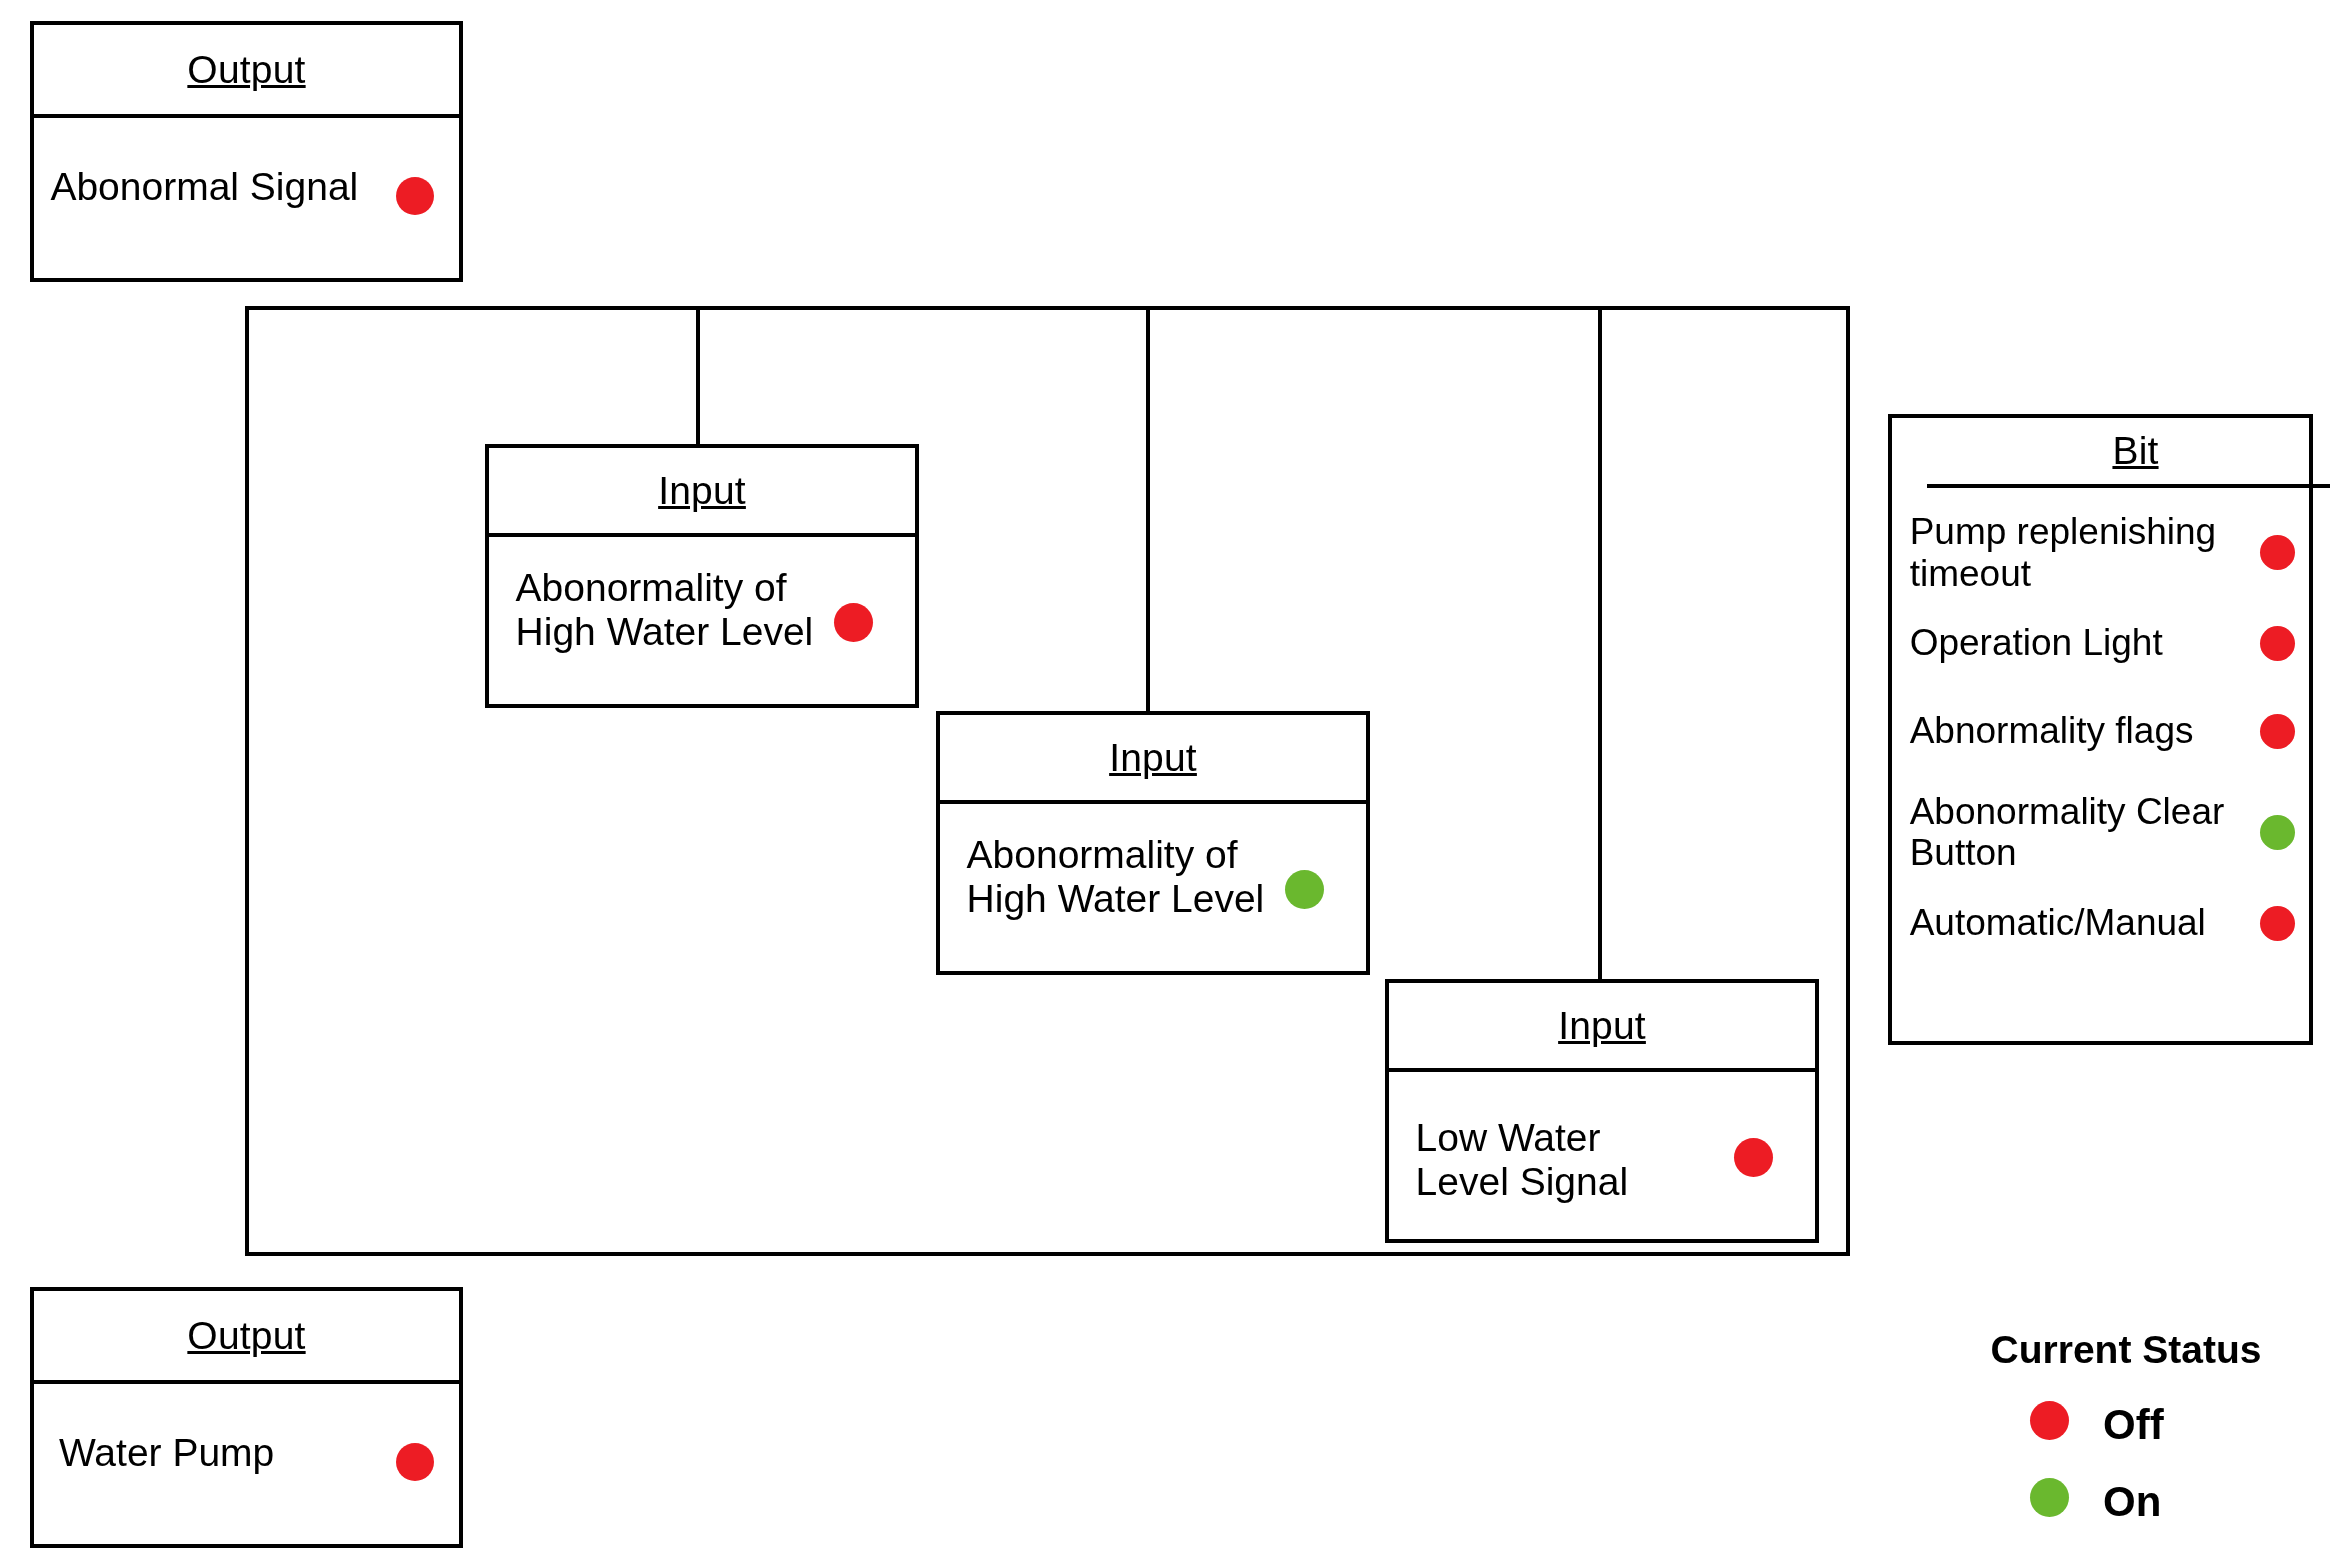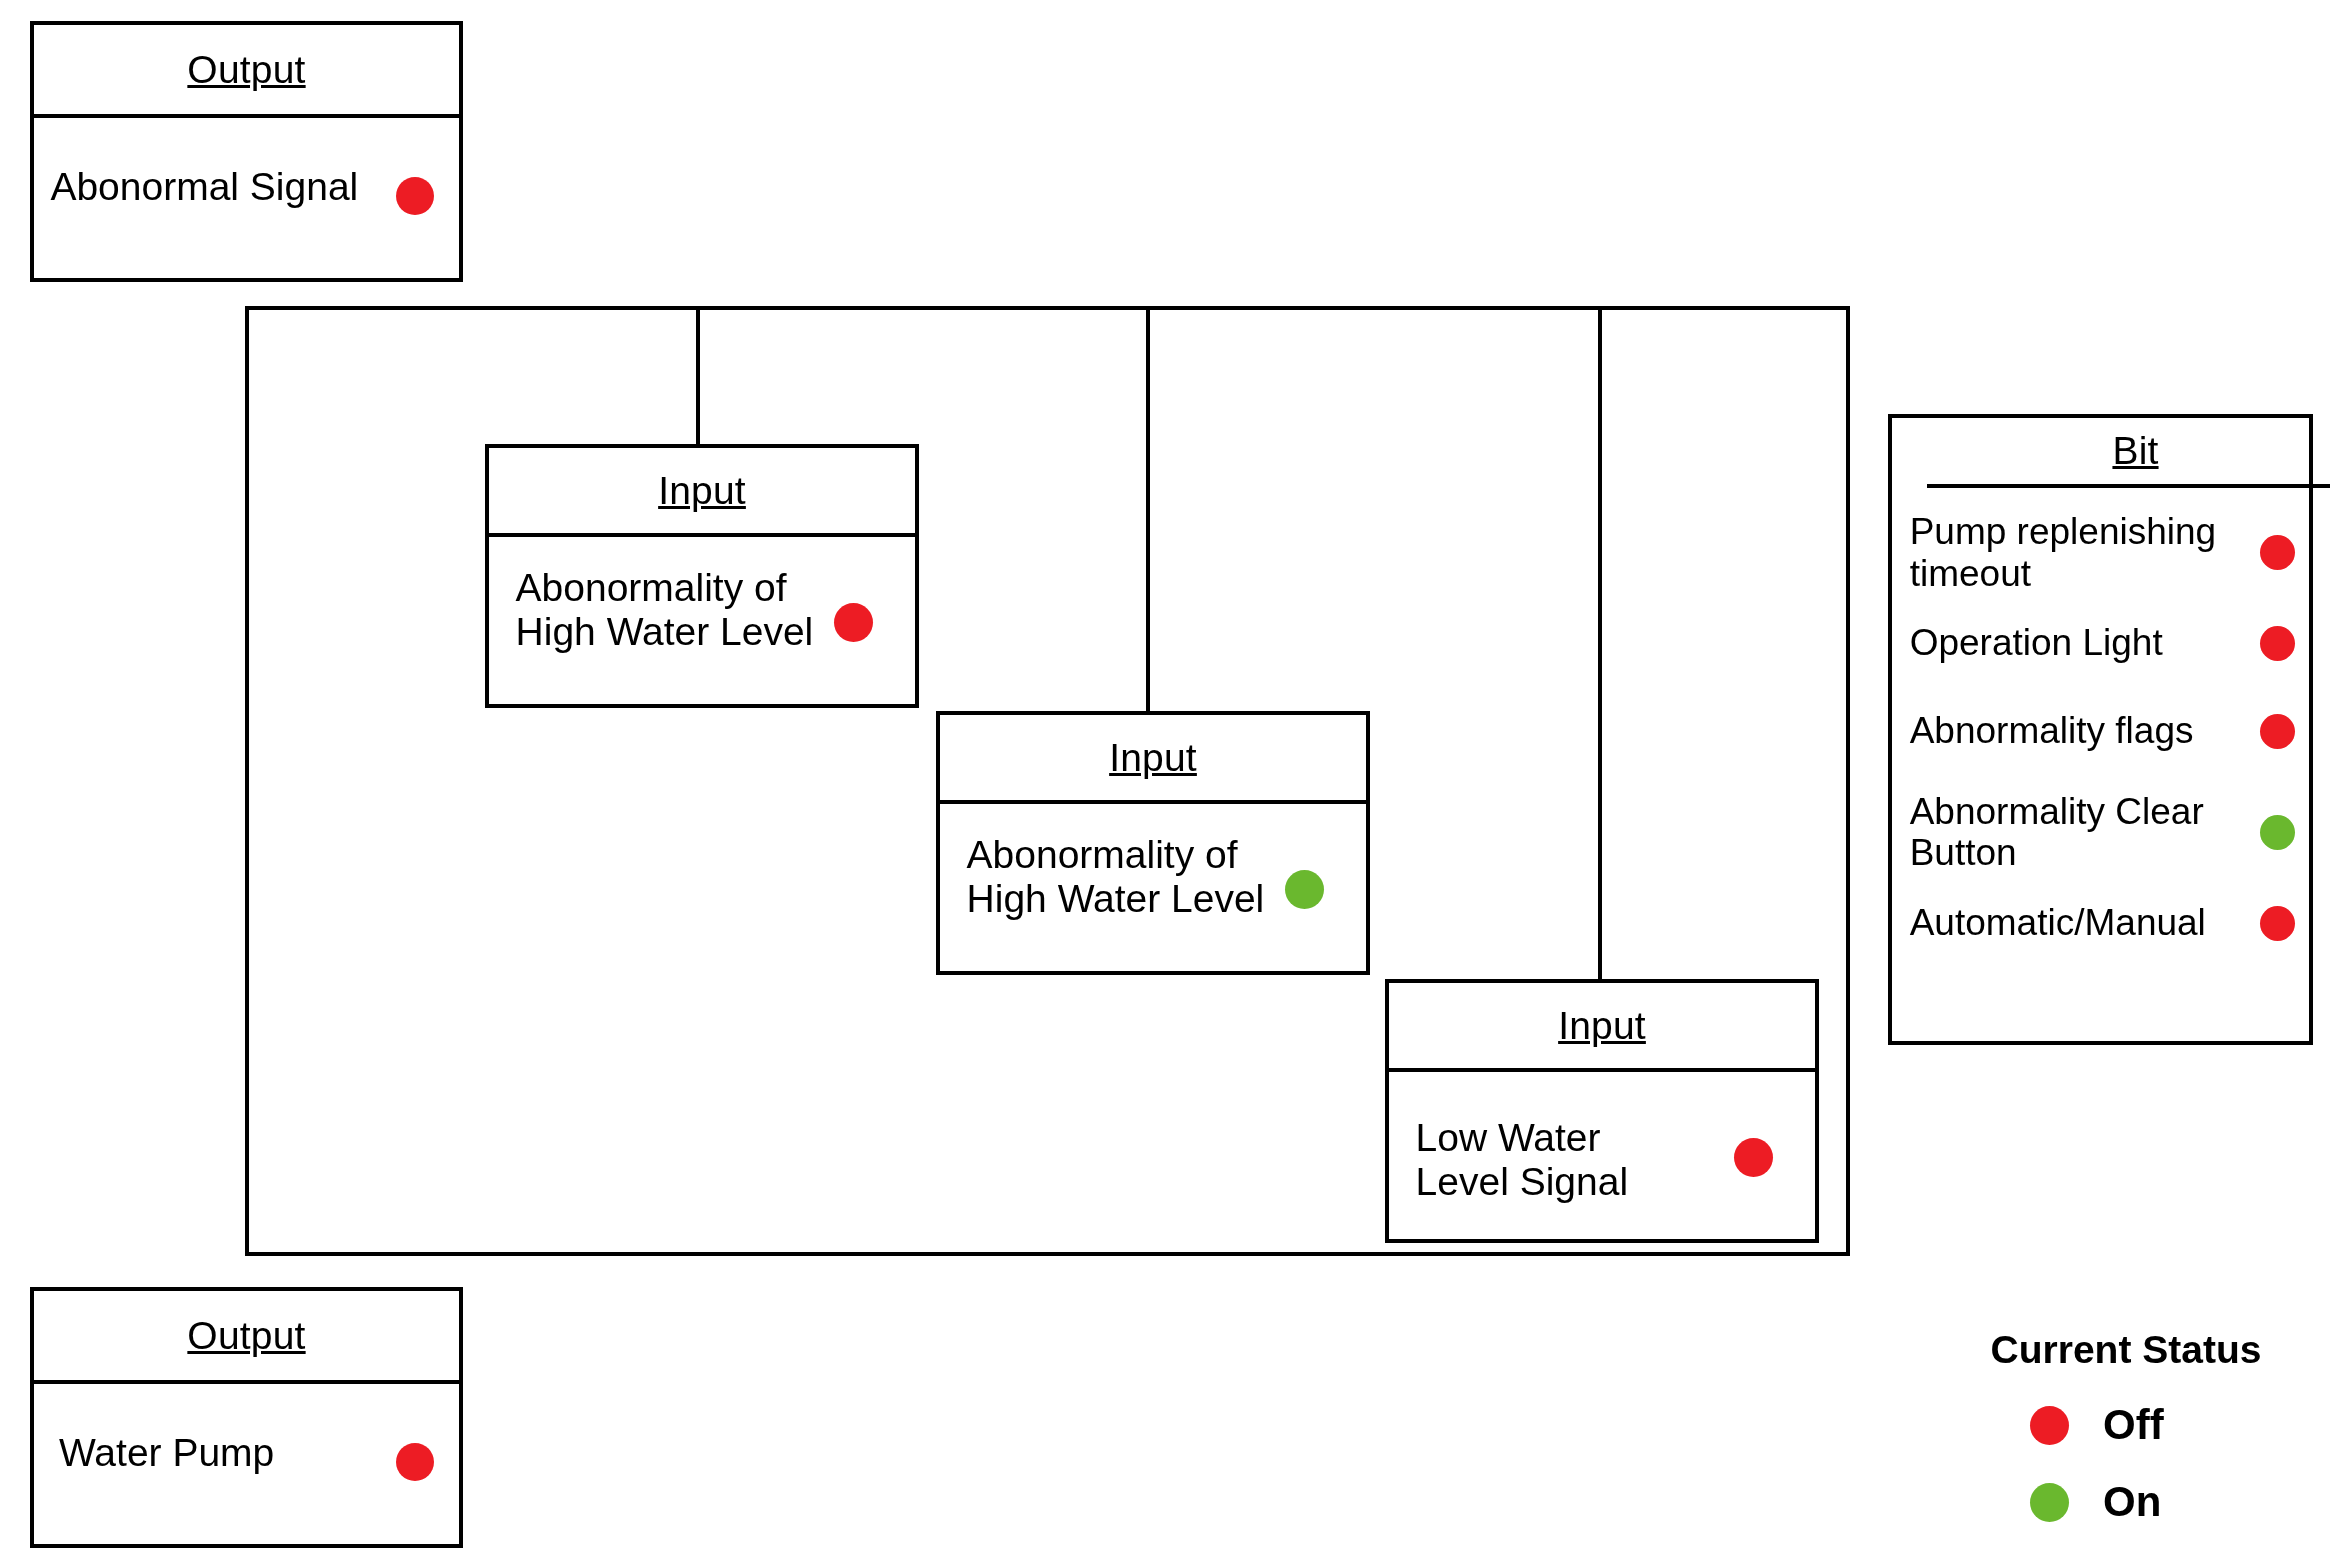--- a/index.html
+++ b/index.html
@@ -116,21 +116,21 @@
   }
   #legend-title {
     font-size: 39px;
     font-weight: bold;
     text-align: center;
     white-space: nowrap;
     margin-top: 39px;
   }
   .legend-row {
     display: flex;
-    align-items: center;
+    align-items: flex-start;
     margin-top: 29px;
     padding-left: 75px;
   }
   .legend-row .lamp {
     position: static;
     flex: 0 0 auto;
   }
   .legend-text {
     font-size: 42px;
     font-weight: bold;
@@ -206,21 +206,21 @@
         <span class="bit-row-label">Operation Light</span>
         <span class="lamp off" style="width:35px; height:35px;"></span>
       </div>
 
       <div class="bit-row" style="height:96px;">
         <span class="bit-row-label">Abnormality flags</span>
         <span class="lamp off" style="width:35px; height:35px;"></span>
       </div>
 
       <div class="bit-row" style="height:106px;">
-        <span class="bit-row-label">Abnormality Clear
+        <span class="bit-row-label">Abonormality Clear
 Button</span>
         <span class="lamp on" style="width:35px; height:35px;"></span>
       </div>
 
       <div class="bit-row" style="height:76px;">
         <span class="bit-row-label">Automatic/Manual</span>
         <span class="lamp off" style="width:35px; height:35px;"></span>
       </div>
 
     </div>

